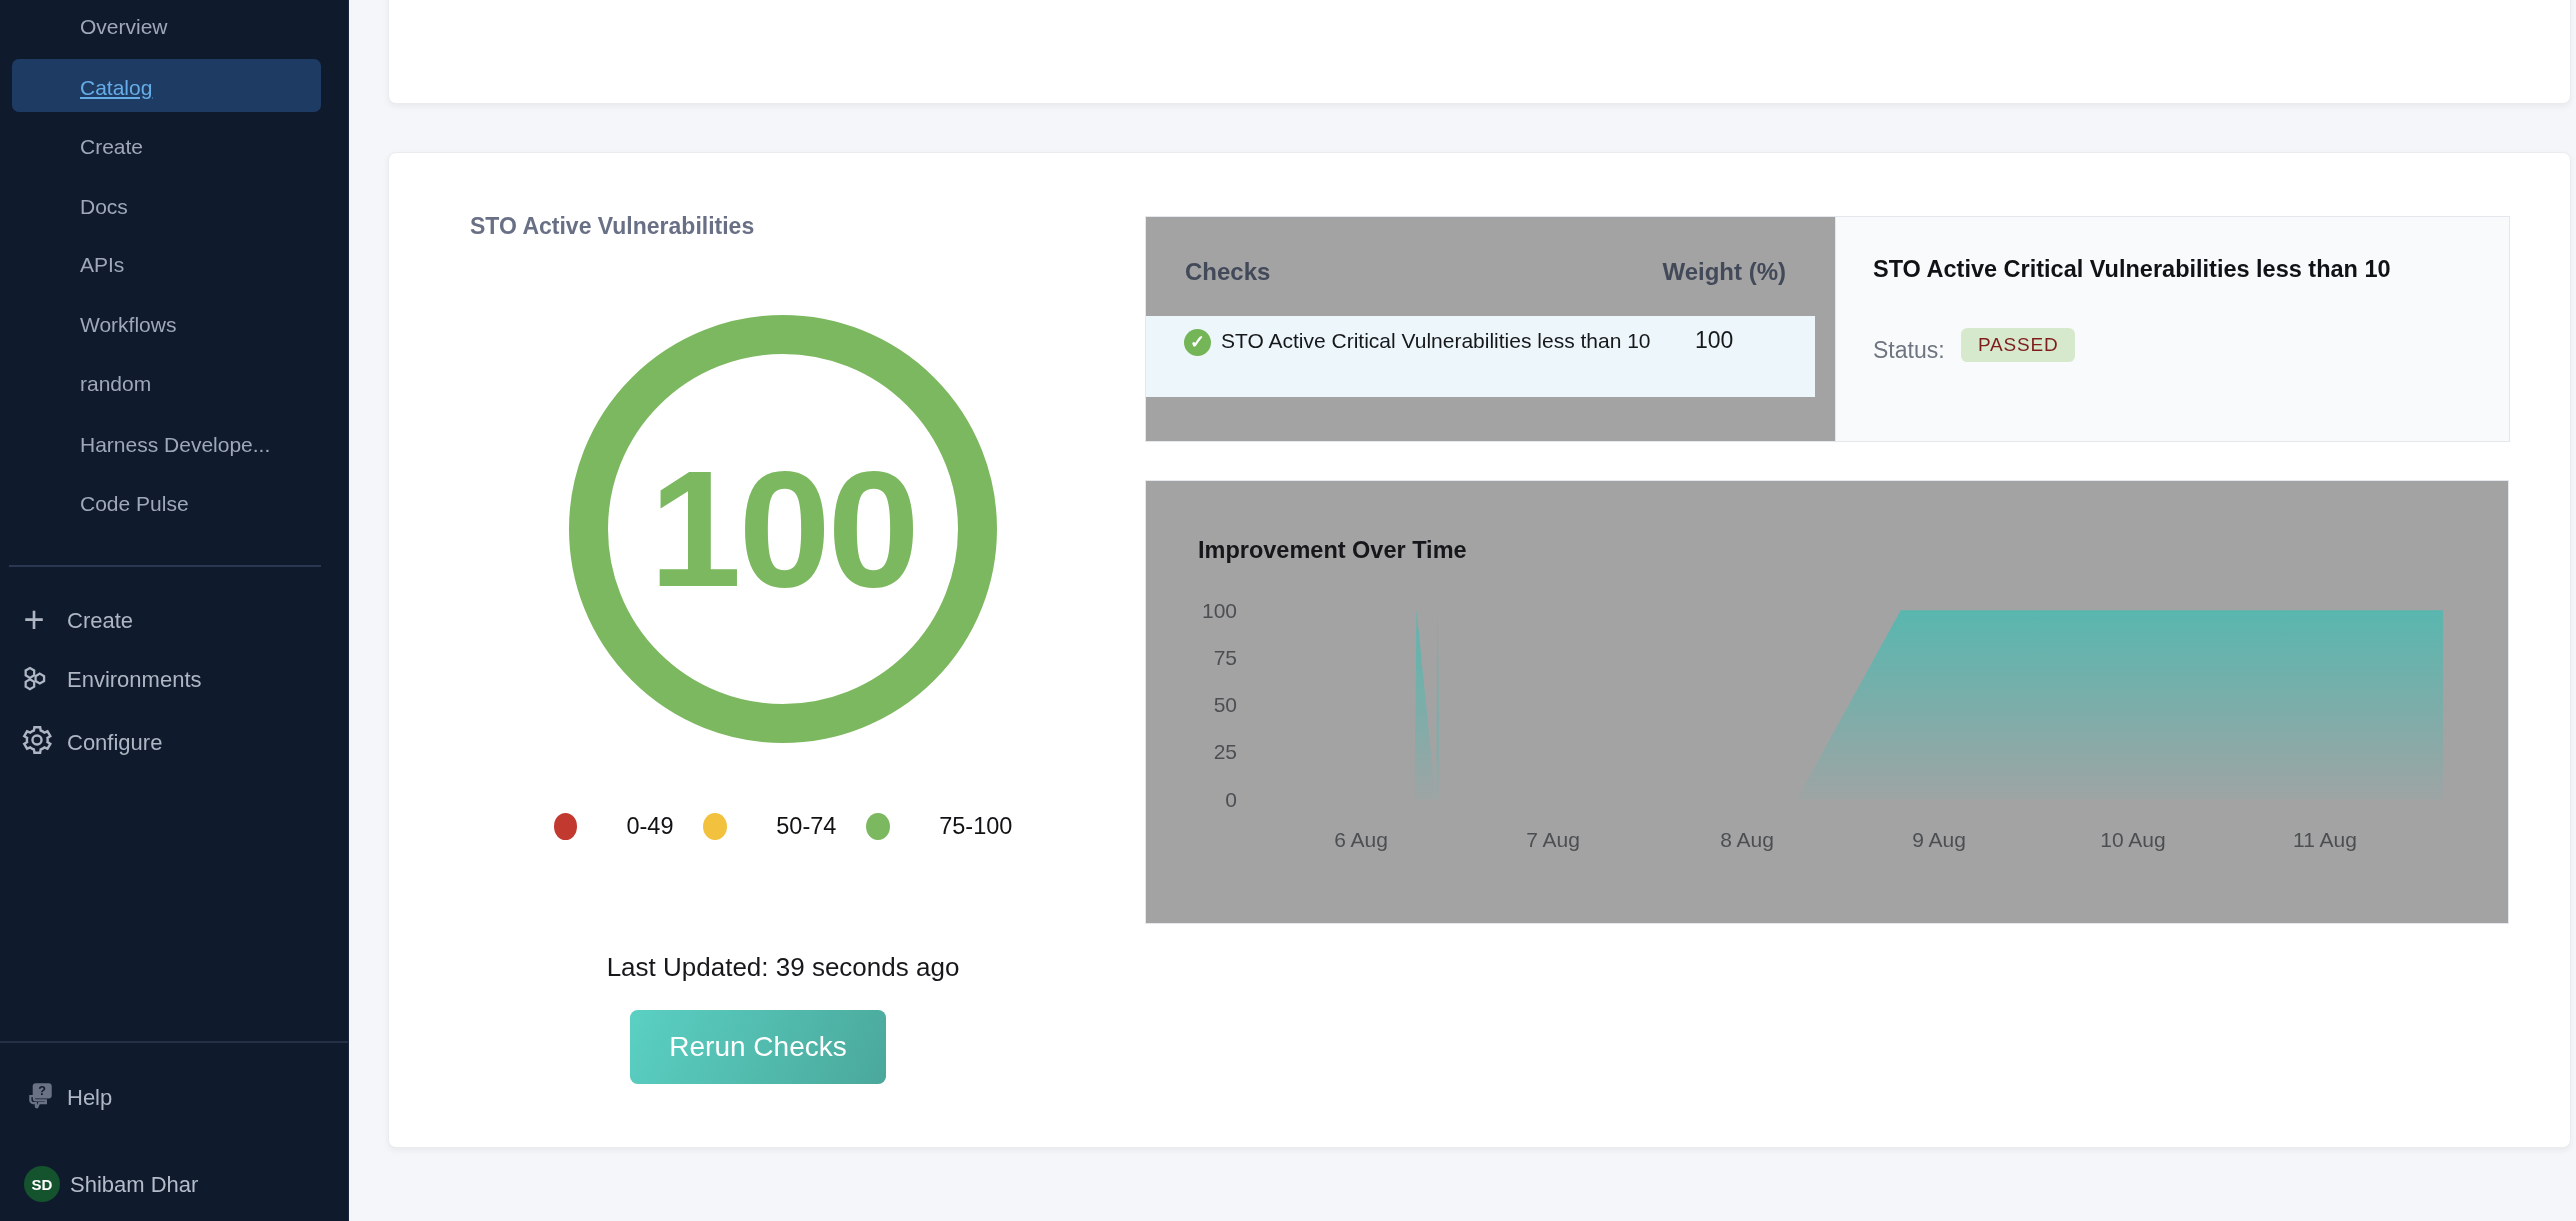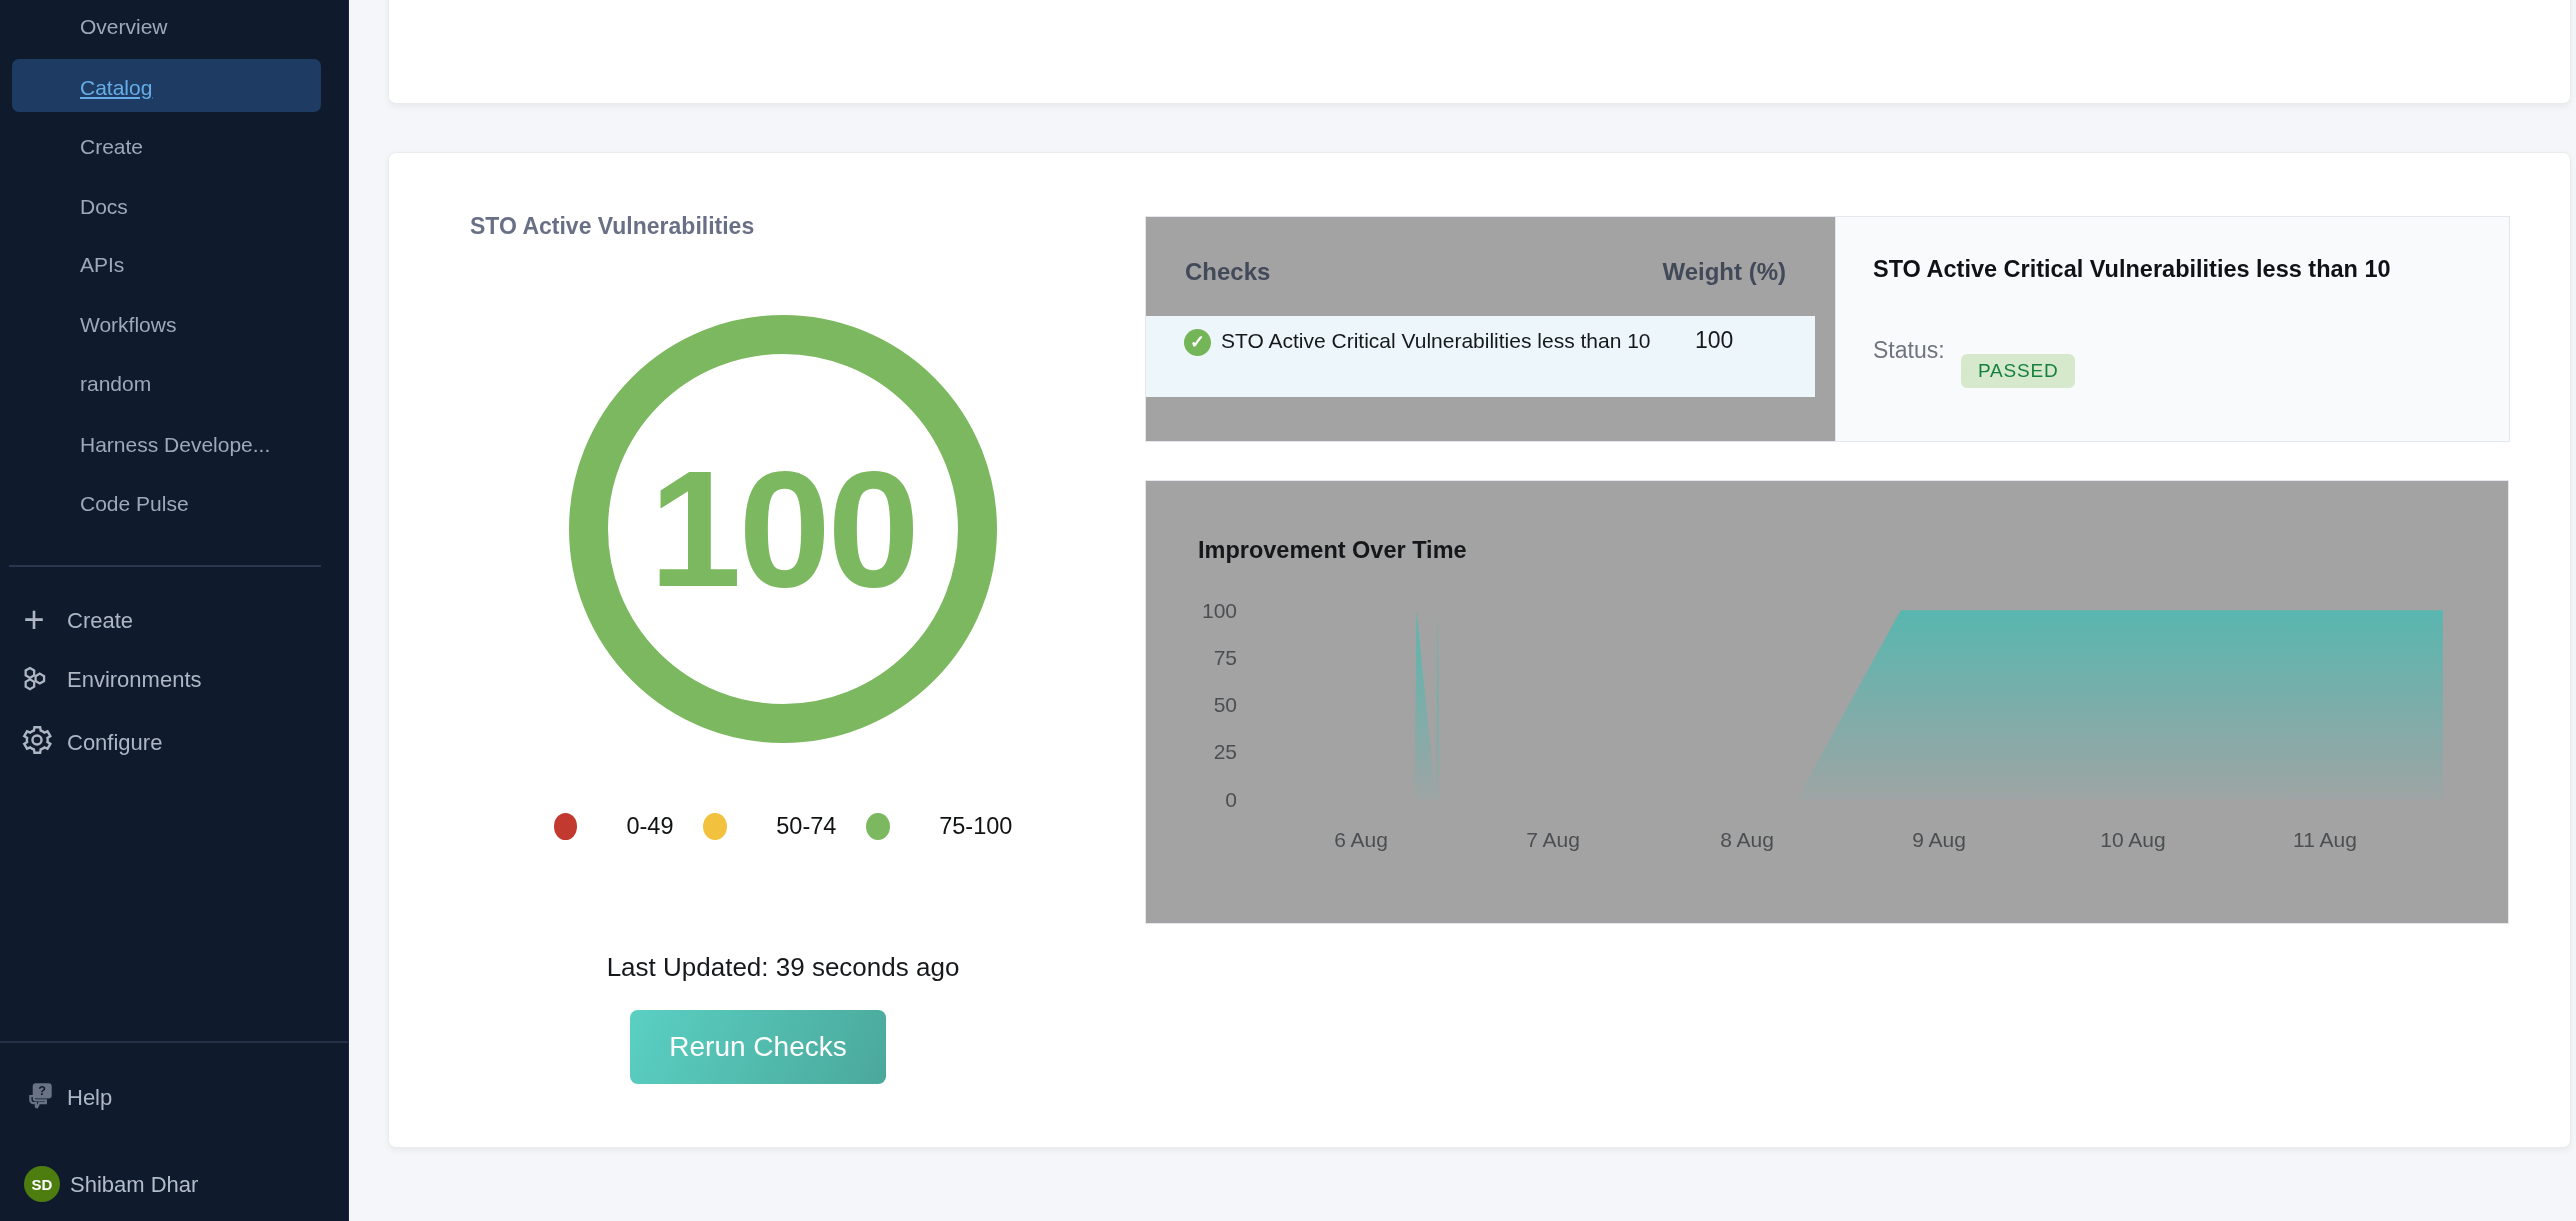--- a/index.html
+++ b/index.html
@@ -103,21 +103,21 @@
 
   <span class="act-icon" style="left:23.5px;top:1077px;">
     <svg width="38" height="38" viewBox="0 0 24 24">
       <path d="M9.5 16.5l-1 2.3c-.2.5-1 .4-1-.2v-2.1H6a2 2 0 01-2-2V12h2.2v1.4a1.3 1.3 0 001.3 1.3h6.3v1.8z" fill="none" stroke="#6a7385" stroke-width="1.4"></path>
       <rect x="5.5" y="4" width="12" height="9.5" rx="2" fill="#6a7385"></rect>
       <text x="11.5" y="11.3" font-size="8" font-weight="bold" fill="#0f1b2d" text-anchor="middle">?</text>
     </svg>
   </span>
   <div class="act-label" style="top:1084px">Help</div>
 
-  <div class="avatar" style="background: #4d7c0f;">SD</div>
+  <div class="avatar" style="background: #14532d;">SD</div>
   <div class="user-name">Shibam Dhar</div>
 </div>
 
 <div class="card" id="prev-card">
   
   
 </div>
 
 <div class="card" id="main-card"></div>
 
@@ -152,21 +152,21 @@
   <div id="check-row">
     <span id="check-icon" style="background: rgb(116, 181, 88);">✓</span>
     <div id="check-name">STO Active Critical Vulnerabilities less than 10</div>
     <div id="check-weight">100</div>
   </div>
 </div>
 
 <div class="inner-panel" id="detail-panel">
   <div id="detail-title">STO Active Critical Vulnerabilities less than 10</div>
   <div id="status-label">Status:</div>
-  <div id="status-badge" style="background: rgb(215, 233, 205); color: #15803d; margin-top: 26px;">PASSED</div>
+  <div id="status-badge" style="background: rgb(215, 233, 205); color: #7f1d1d;">PASSED</div>
 </div>
 
 <div class="inner-panel" id="chart-panel">
   <svg id="area-svg" width="1364" height="444" viewBox="0 0 1742 567">
     <defs>
       <linearGradient id="ag" x1="0" y1="160" x2="0" y2="425" gradientUnits="userSpaceOnUse">
         <stop id="ag0" offset="0" stop-opacity="0.95" stop-color="#53b8b0"></stop>
         <stop id="ag1" offset="1" stop-opacity="0" stop-color="#53b8b0"></stop>
       </linearGradient>
     </defs>

